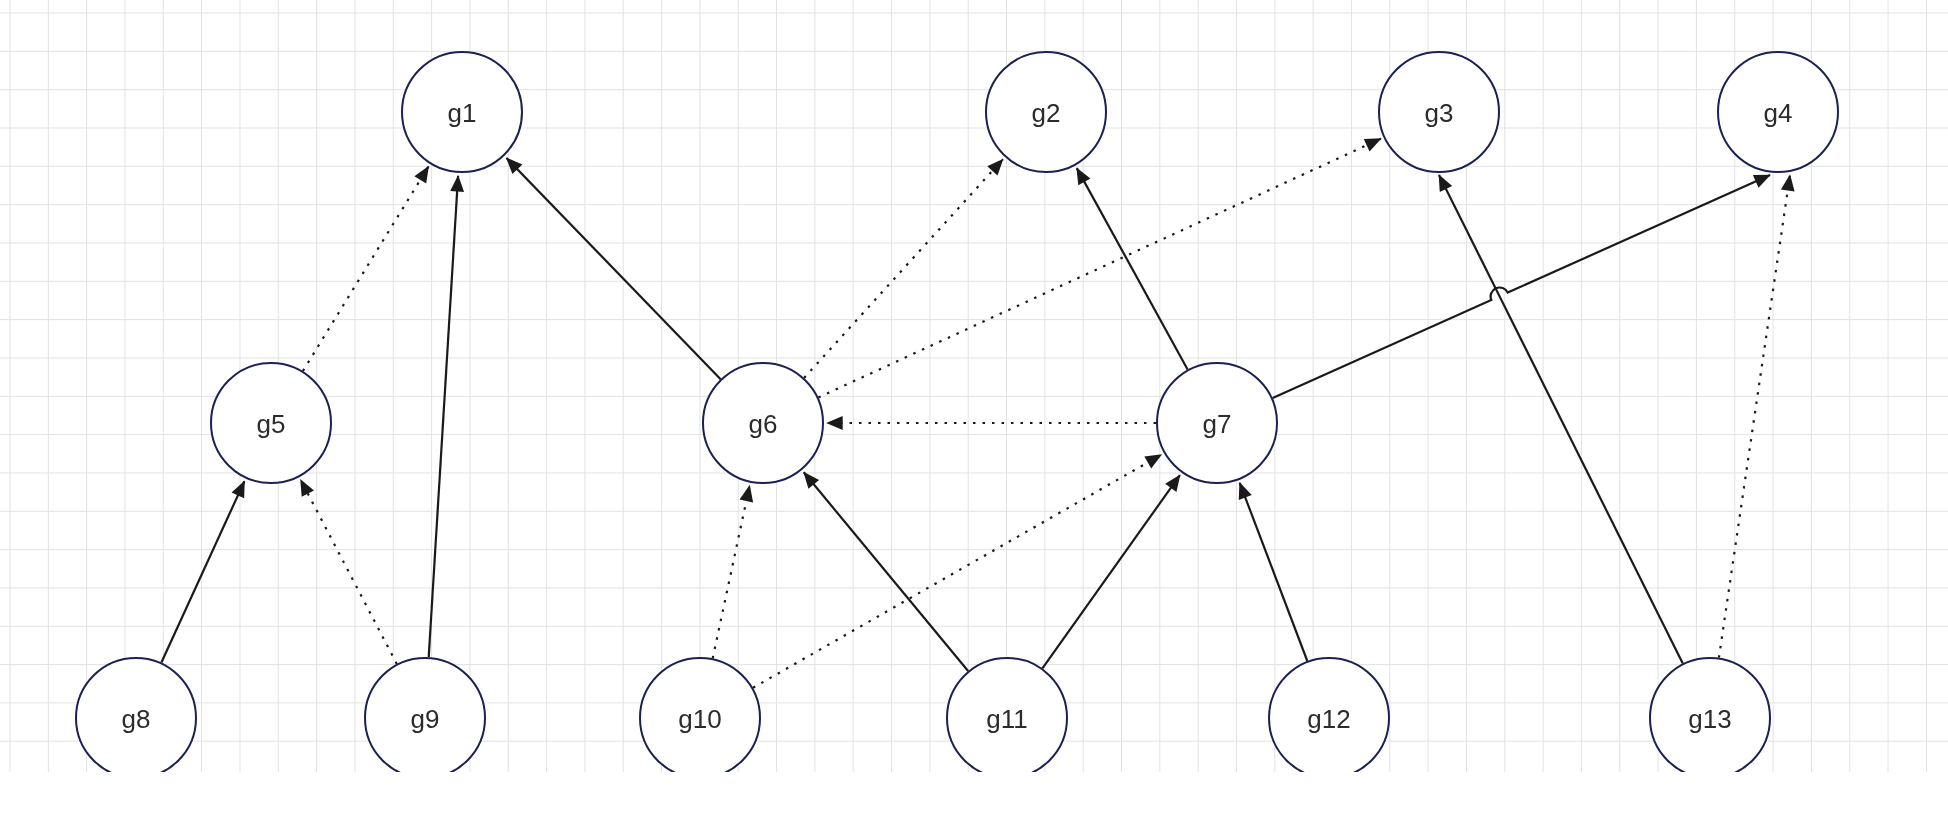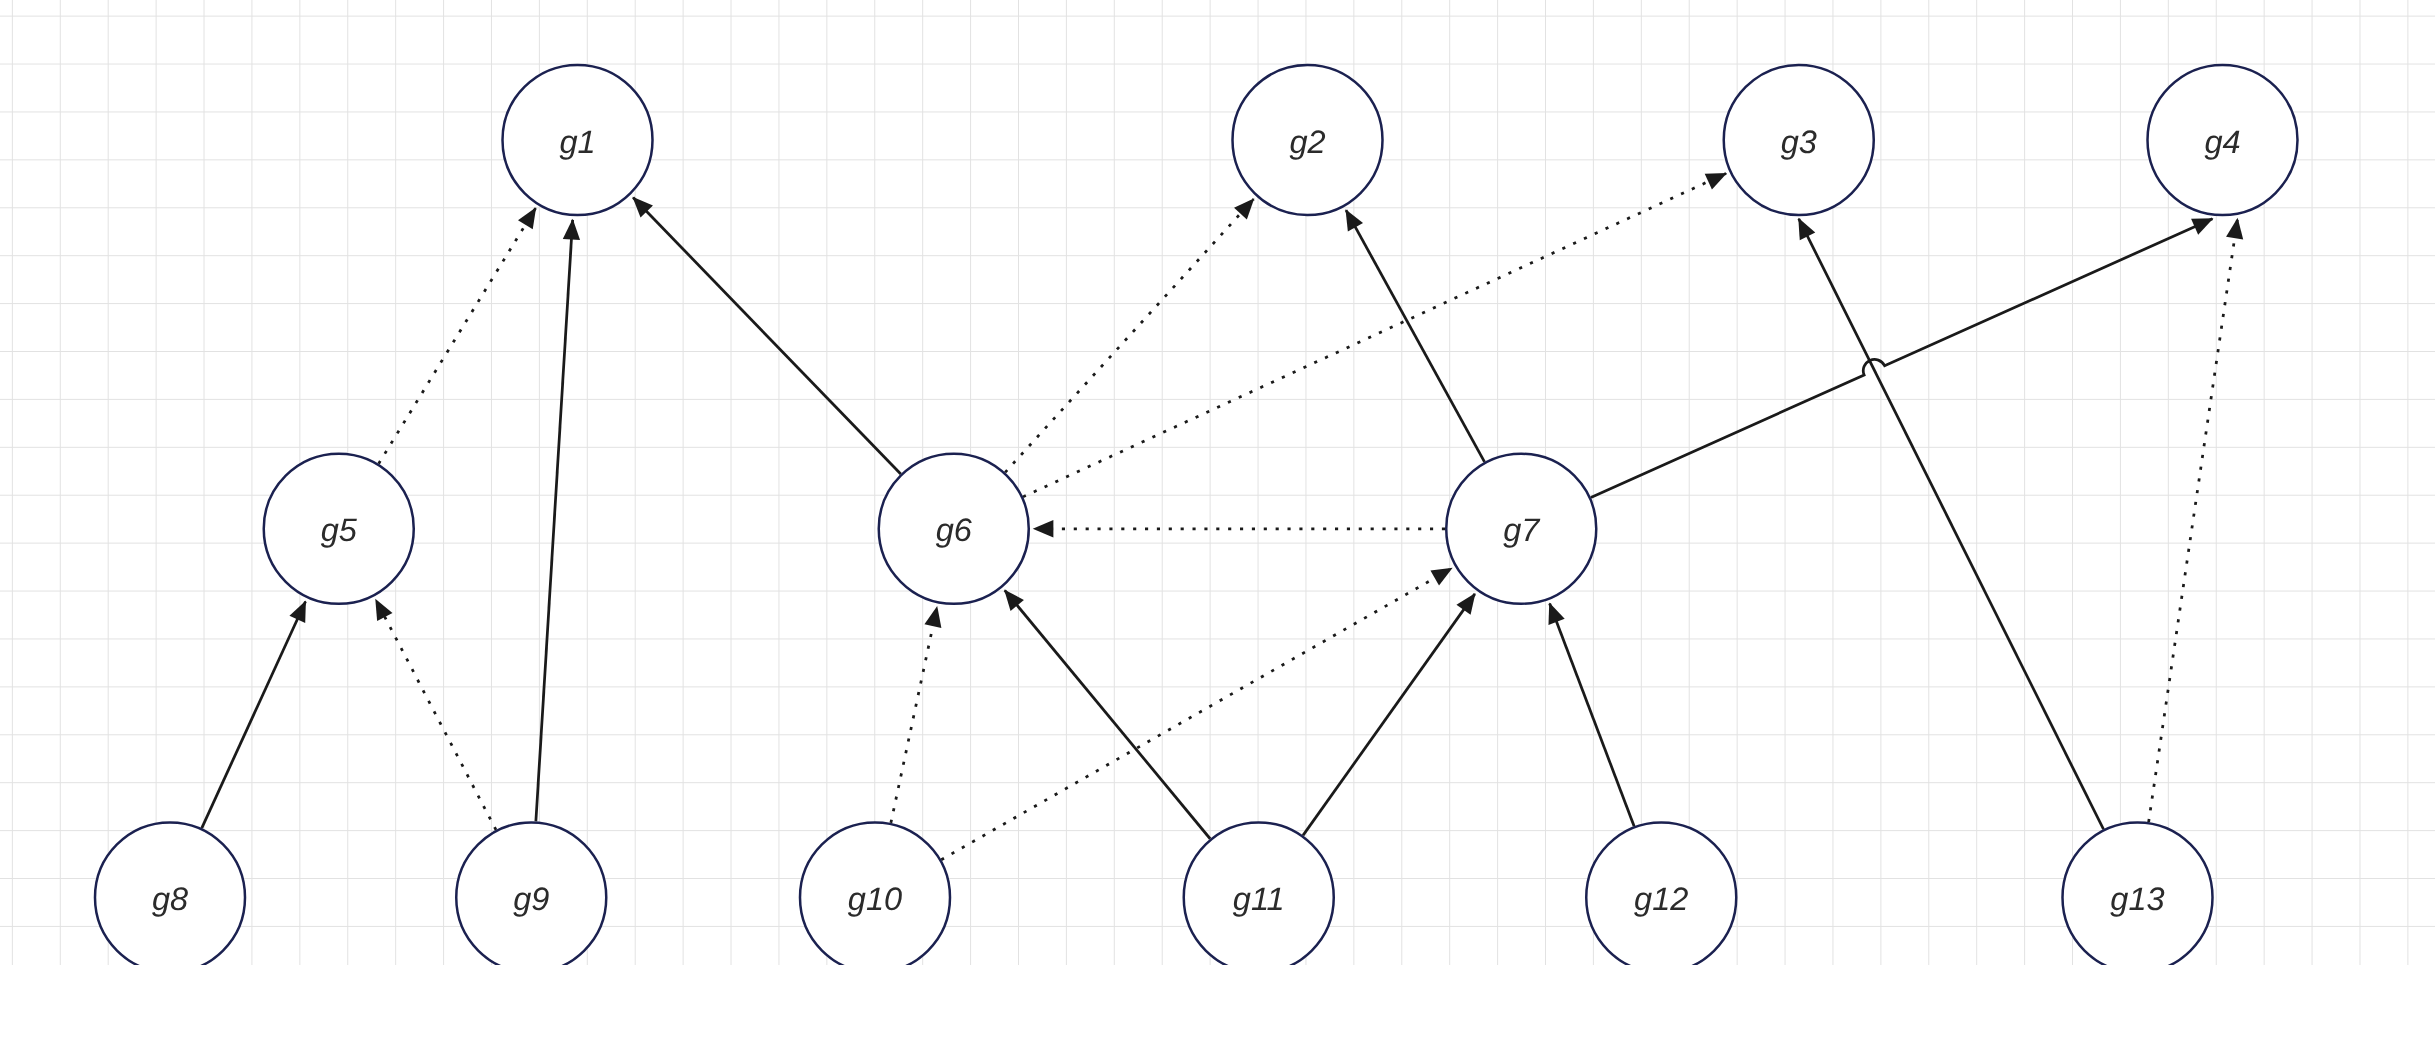--- a/index.html
+++ b/index.html
@@ -7,21 +7,20 @@
     padding: 0;
     background: #ffffff;
     font-family: "Liberation Sans", sans-serif;
   }
   .canvas {
     position: relative;
     width: 1948px;
     height: 772px;
     overflow: hidden;
     background: #ffffff;
-    font-style: italic;
   }
   .grid-layer {
     position: absolute;
     inset: 0;
     background-image:
       linear-gradient(to right, #e2e2e2 1px, transparent 1px),
       linear-gradient(to bottom, #e2e2e2 1px, transparent 1px);
     background-size: 38.33px 38.33px;
     background-position: 9.5px 12.5px;
   }

